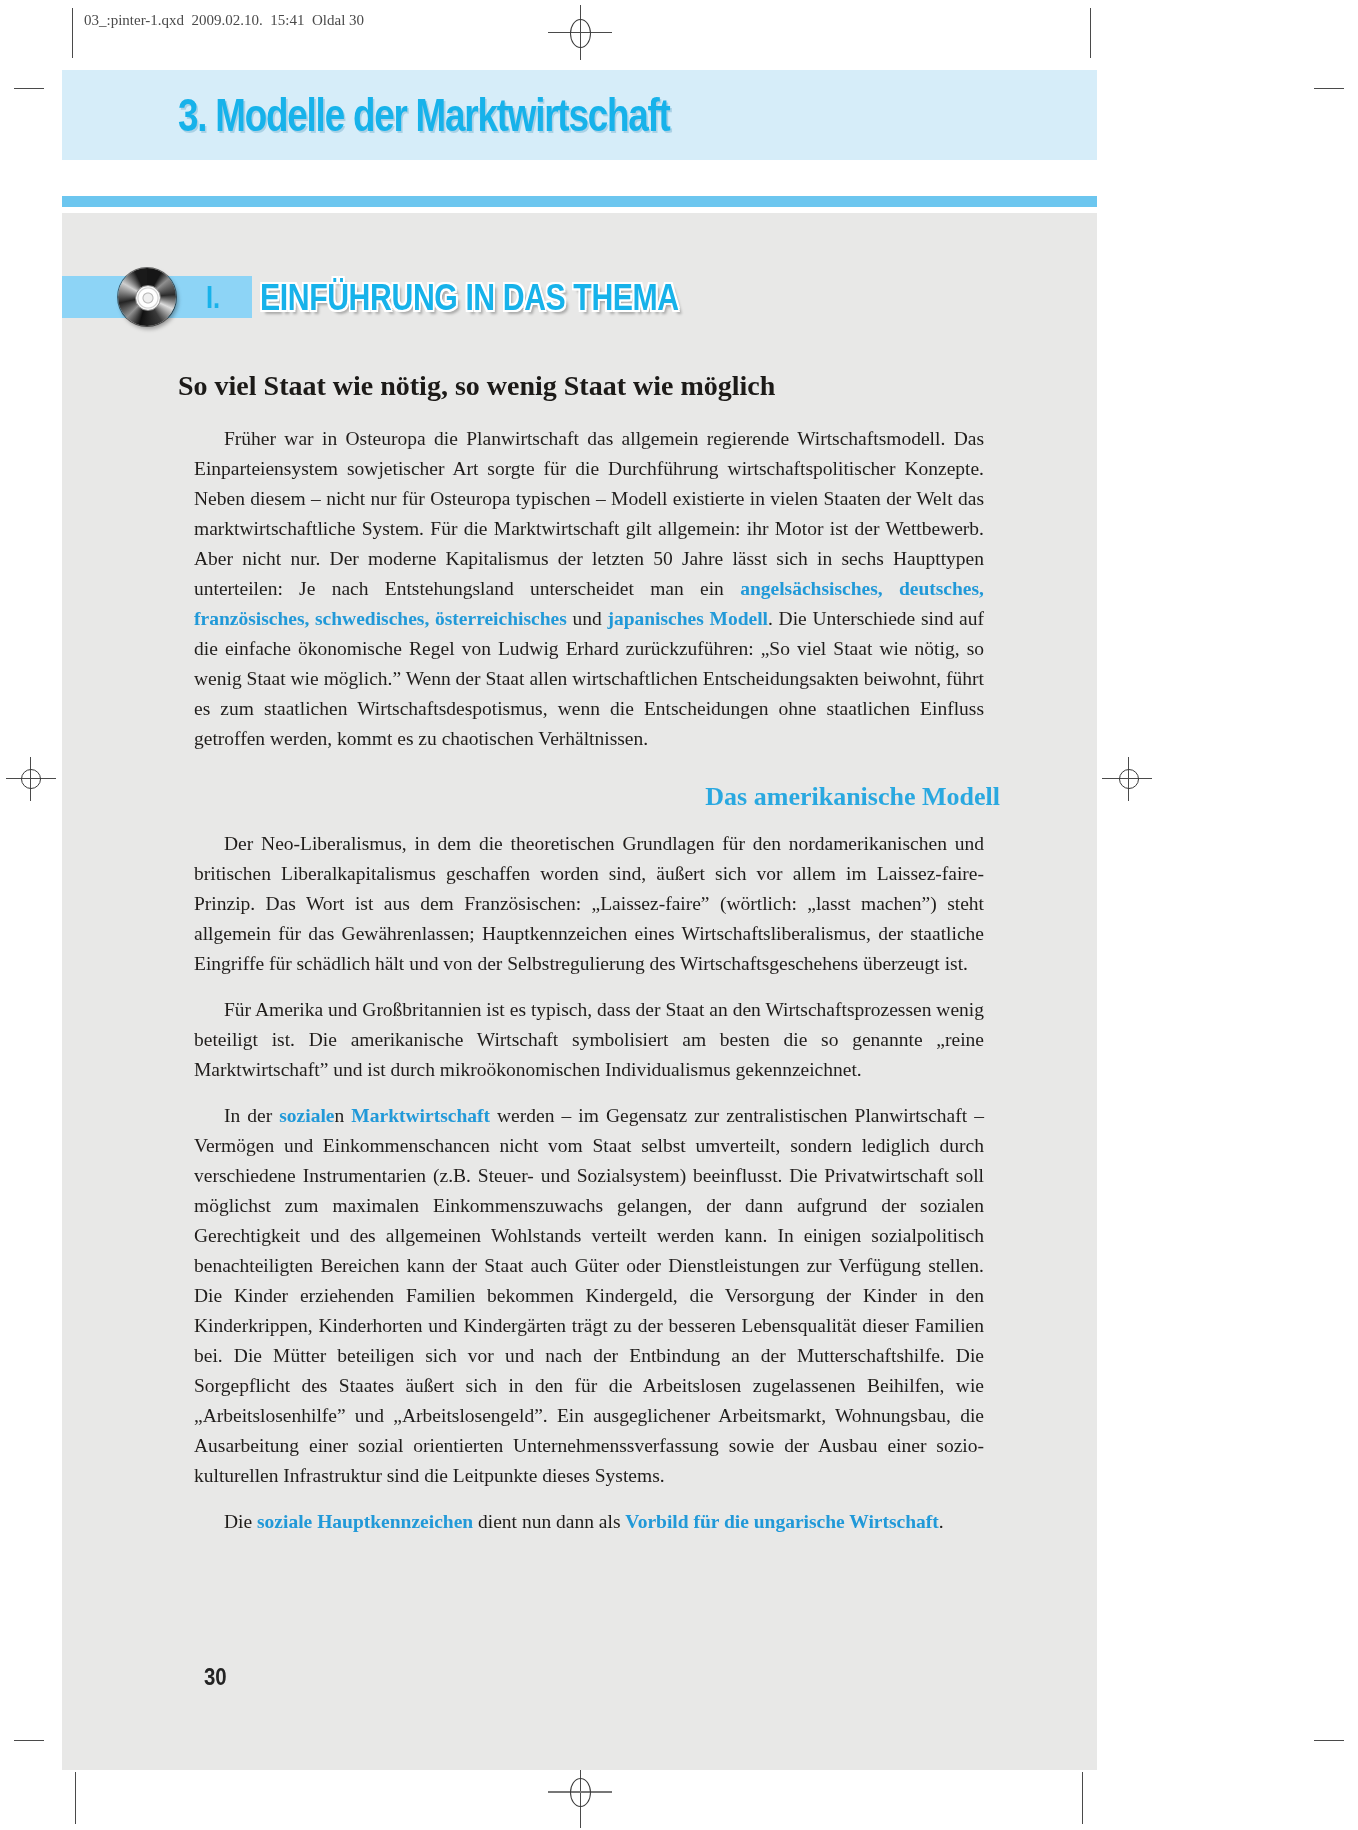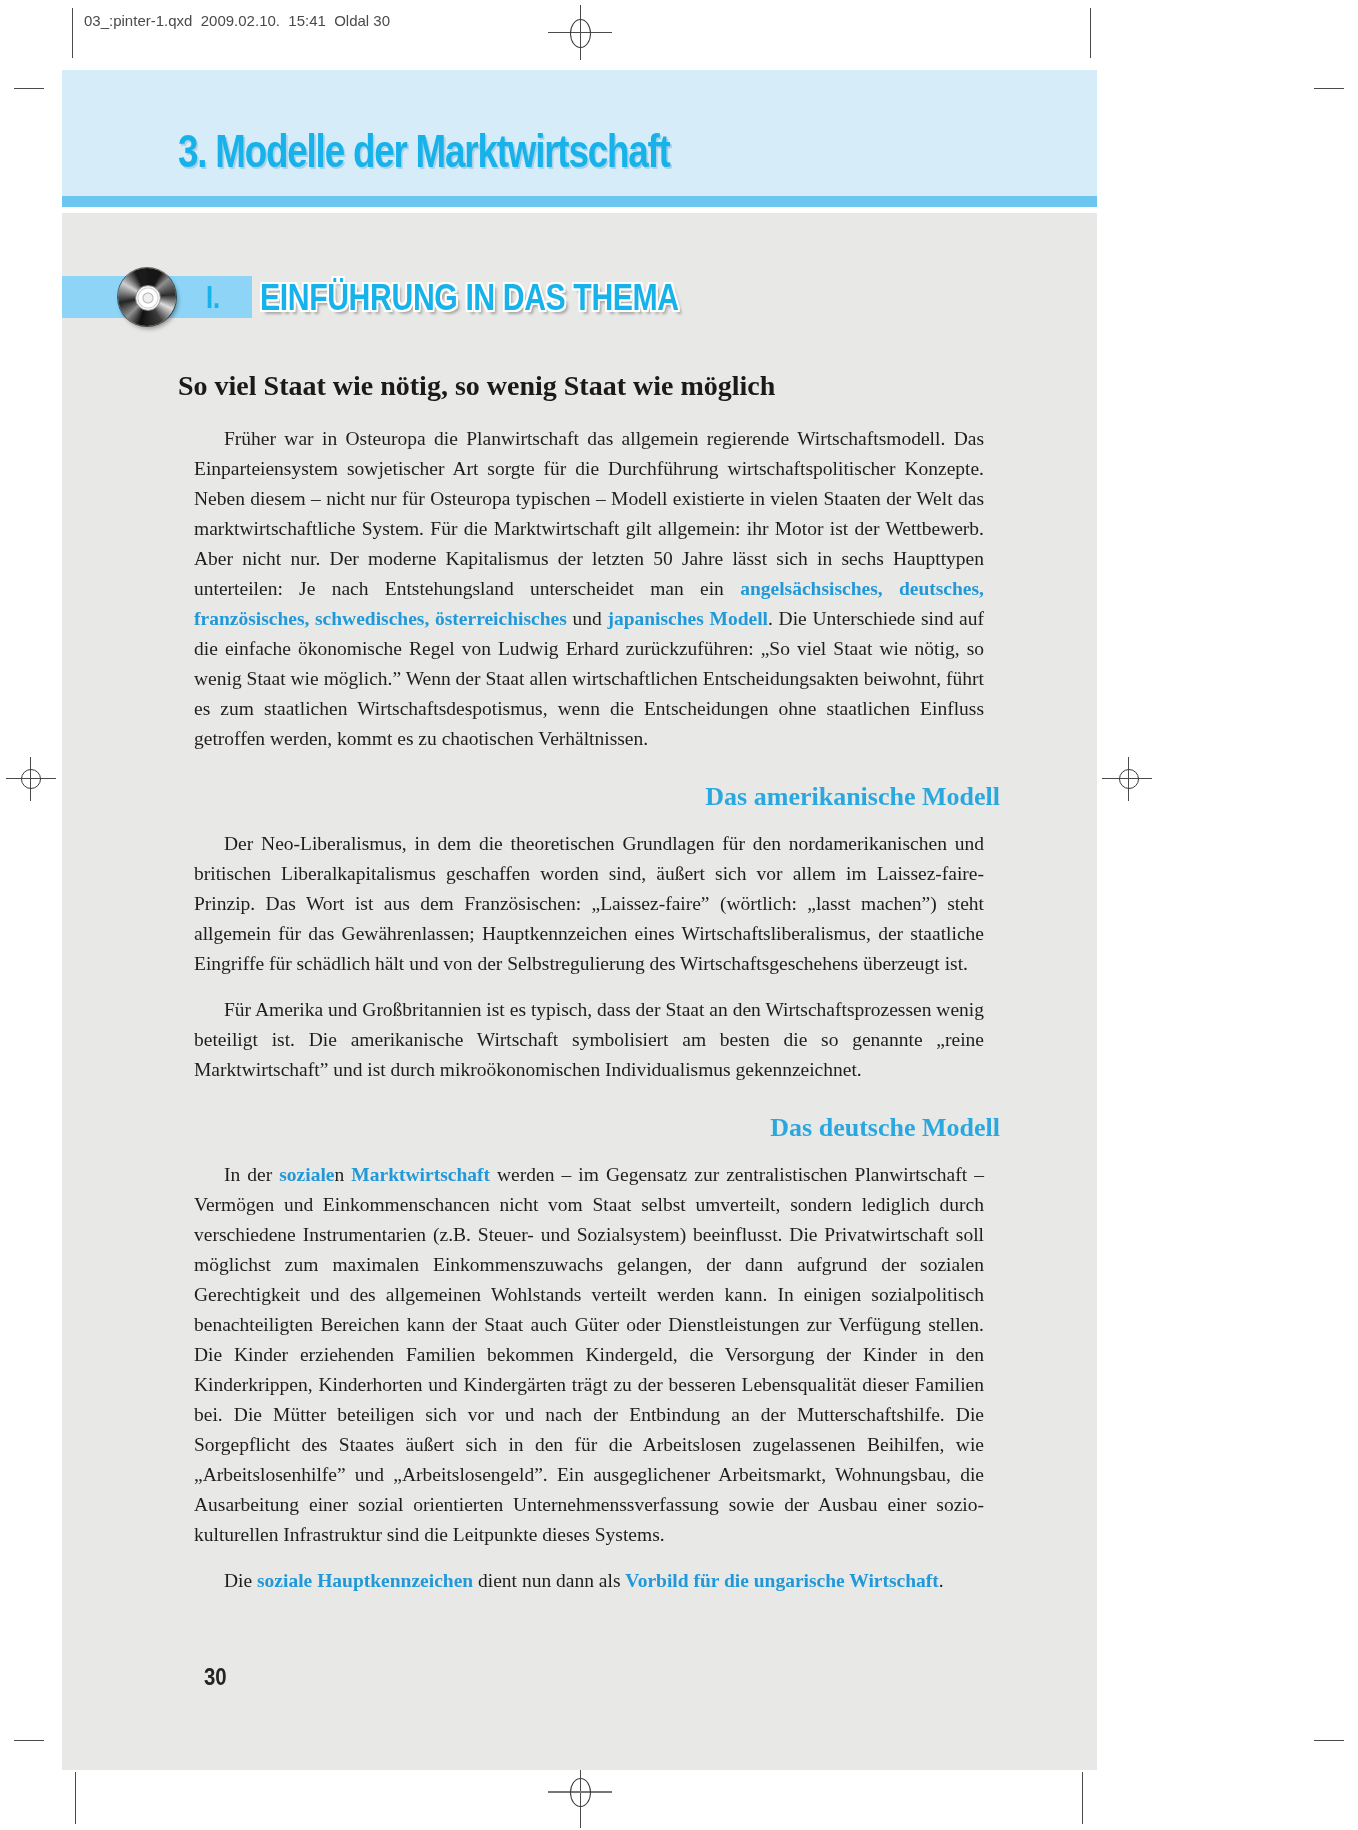--- a/index.html
+++ b/index.html
@@ -2,33 +2,33 @@
 <html><head>
 <meta charset="utf-8">
 <style>
   html,body{margin:0;padding:0;}
   body{
     width:1358px;height:1830px;position:relative;background:#ffffff;
     font-family:"Liberation Serif",serif;overflow:hidden;
   }
   
   .slug{
-    position:absolute;left:84px;top:12px;font-family:Liberation Sans, sans-serif;
+    position:absolute;left:84px;top:12px;font-family:Liberation Serif, serif;
     font-size:15px;color:#4a4a4a;white-space:pre;
   }
   .mark{position:absolute;background:#4a4a4a;}
   .vline{width:1px;}
   .hline{height:1px;}
   .reg-ell{
     position:absolute;border:1.5px solid #3a3a3a;border-radius:50%;
     background:transparent;
   }
   
   .header-bar{
-    position:absolute;left:62px;top:70px;width:1035px;height:126px;
+    position:absolute;left:62px;top:70px;width:1035px;height:90px;
     background:#d6edf9;
   }
   .chapter-title{
     position:absolute;left:116px;bottom:18px;
     font-family:"Liberation Sans",sans-serif;font-weight:bold;font-size:46px;
     color:#17b2ea;letter-spacing:-1.5px;white-space:nowrap;
     transform:scaleX(.80);transform-origin:left bottom;
     text-shadow:2px 2px 0 rgba(15,110,160,.22);
   }
   .stripe{
@@ -131,19 +131,18 @@
 
   <div class="article">
     <h1>So viel Staat wie nötig, so wenig Staat wie möglich</h1>
 
     <p class="para"><span>Früher war in Osteuropa die Planwirtschaft das allgemein regierende Wirtschaftsmodell. Das Einparteiensystem sowjetischer Art sorgte für die Durchführung wirtschaftspolitischer Konzepte. Neben diesem – nicht nur für Osteuropa typischen – Modell existierte in vielen Staaten der Welt das marktwirtschaftliche System. Für die Marktwirtschaft gilt allgemein: ihr Motor ist der Wettbewerb. Aber nicht nur. Der moderne Kapitalismus der letzten 50 Jahre lässt sich in sechs Haupttypen unterteilen: Je nach Entstehungsland unterscheidet man ein </span><span class="hl">angelsächsisches, deutsches, französisches, schwedisches, österreichisches</span><span> und </span><span class="hl">japanisches Modell</span><span>. Die Unterschiede sind auf die einfache ökonomische Regel von Ludwig Erhard zurückzuführen: „So viel Staat wie nötig, so wenig Staat wie möglich.” Wenn der Staat allen wirtschaftlichen Entscheidungsakten beiwohnt, führt es zum staatlichen Wirtschaftsdespotismus, wenn die Entscheidungen ohne staatlichen Einfluss getroffen werden, kommt es zu chaotischen Verhältnissen.</span></p>
 
     <h2>Das amerikanische Modell</h2>
     <p class="para"><span>Der Neo-Liberalismus, in dem die theoretischen Grundlagen für den nordamerikanischen und britischen Liberalkapitalismus geschaffen worden sind, äußert sich vor allem im Laissez-faire-Prinzip. Das Wort ist aus dem Französischen: „Laissez-faire” (wörtlich: „lasst machen”) steht allgemein für das Gewährenlassen; Hauptkennzeichen eines Wirtschaftsliberalismus, der staatliche Eingriffe für schädlich hält und von der Selbstregulierung des Wirtschaftsgeschehens überzeugt ist.</span></p>
     <p class="para"><span>Für Amerika und Großbritannien ist es typisch, dass der Staat an den Wirtschaftsprozessen wenig beteiligt ist. Die amerikanische Wirtschaft symbolisiert am besten die so genannte „reine Marktwirtschaft” und ist durch mikroökonomischen Individualismus gekennzeichnet.</span></p>
 
-    <h2>Das deutsche Modell</h2>
     <p class="para"><span>In der </span><span class="hl">soziale</span><span>n </span><span class="hl">Marktwirtschaft</span><span> werden – im Gegensatz zur zentralistischen Planwirtschaft – Vermögen und Einkommenschancen nicht vom Staat selbst umverteilt, sondern lediglich durch verschiedene Instrumentarien (z.B. Steuer- und Sozialsystem) beeinflusst. Die Privatwirtschaft soll möglichst zum maximalen Einkommenszuwachs gelangen, der dann aufgrund der sozialen Gerechtigkeit und des allgemeinen Wohlstands verteilt werden kann. In einigen sozialpolitisch benachteiligten Bereichen kann der Staat auch Güter oder Dienstleistungen zur Verfügung stellen. Die Kinder erziehenden Familien bekommen Kindergeld, die Versorgung der Kinder in den Kinderkrippen, Kinderhorten und Kindergärten trägt zu der besseren Lebensqualität dieser Familien bei. Die Mütter beteiligen sich vor und nach der Entbindung an der Mutterschaftshilfe. Die Sorgepflicht des Staates äußert sich in den für die Arbeitslosen zugelassenen Beihilfen, wie „Arbeitslosenhilfe” und „Arbeitslosengeld”. Ein ausgeglichener Arbeitsmarkt, Wohnungsbau, die Ausarbeitung einer sozial orientierten Unternehmenssverfassung sowie der Ausbau einer sozio-kulturellen Infrastruktur sind die Leitpunkte dieses Systems.</span></p>
     <p class="para"><span>Die </span><span class="hl">soziale Hauptkennzeichen</span><span> dient nun dann als </span><span class="hl">Vorbild für die ungarische Wirtschaft</span><span>.</span></p>
   </div>
 
   <div class="pageno">30</div>
 </div>
 
 </body></html>

